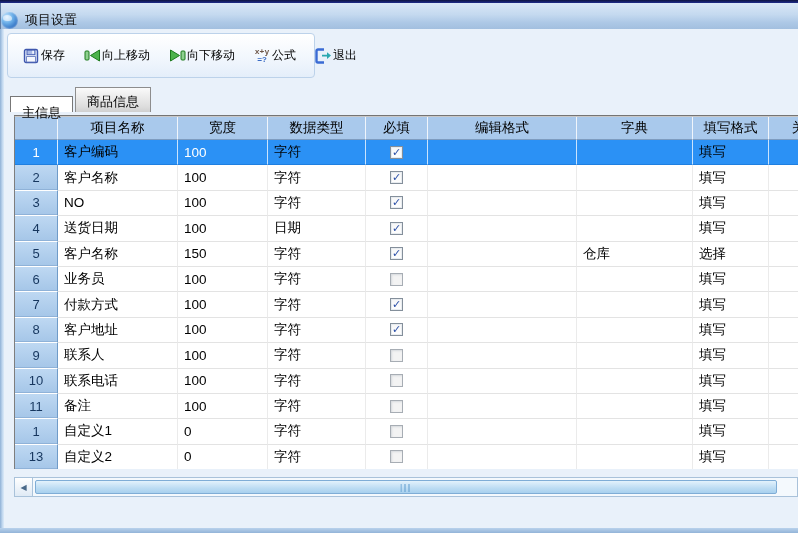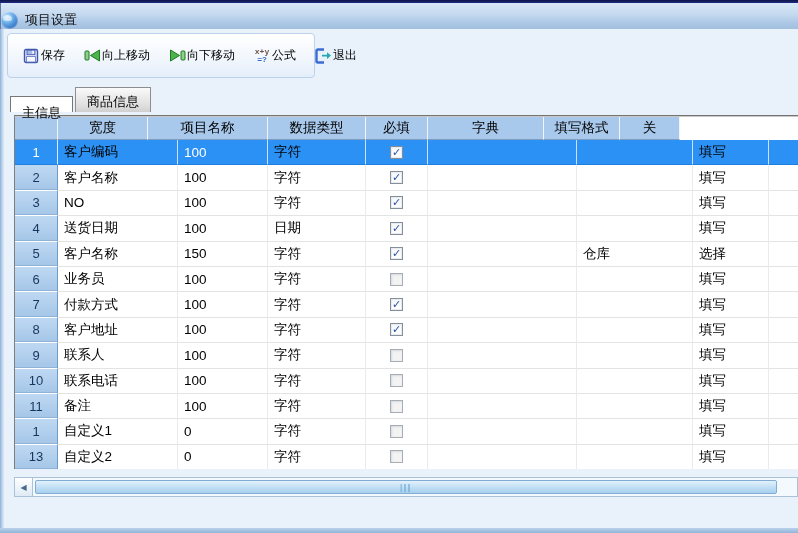--- a/index.html
+++ b/index.html
@@ -181,24 +181,25 @@
     </div>
 
     <div class="tabbar">
       <div class="tab active">主信息</div>
       <div class="tab inactive">商品信息</div>
     </div>
 
     <div class="grid">
       <div class="grow-h">
           <div class="hcell c0"></div>
+          <div class="hcell c1">项目名称</div>
           <div class="hcell c2">宽度</div>
-          <div class="hcell c1">项目名称</div>
           <div class="hcell c3">数据类型</div>
           <div class="hcell c4">必填</div>
+          <div class="hcell c5">编辑格式</div>
           <div class="hcell c6">字典</div>
           <div class="hcell c7">填写格式</div>
           <div class="hcell c8">关</div>
         </div>
       <div>
           <div class="grow selected">
             <div class="gcell c0">1</div>
             <div class="gcell c1">客户编码</div>
             <div class="gcell c2">100</div>
             <div class="gcell c3">字符</div>

